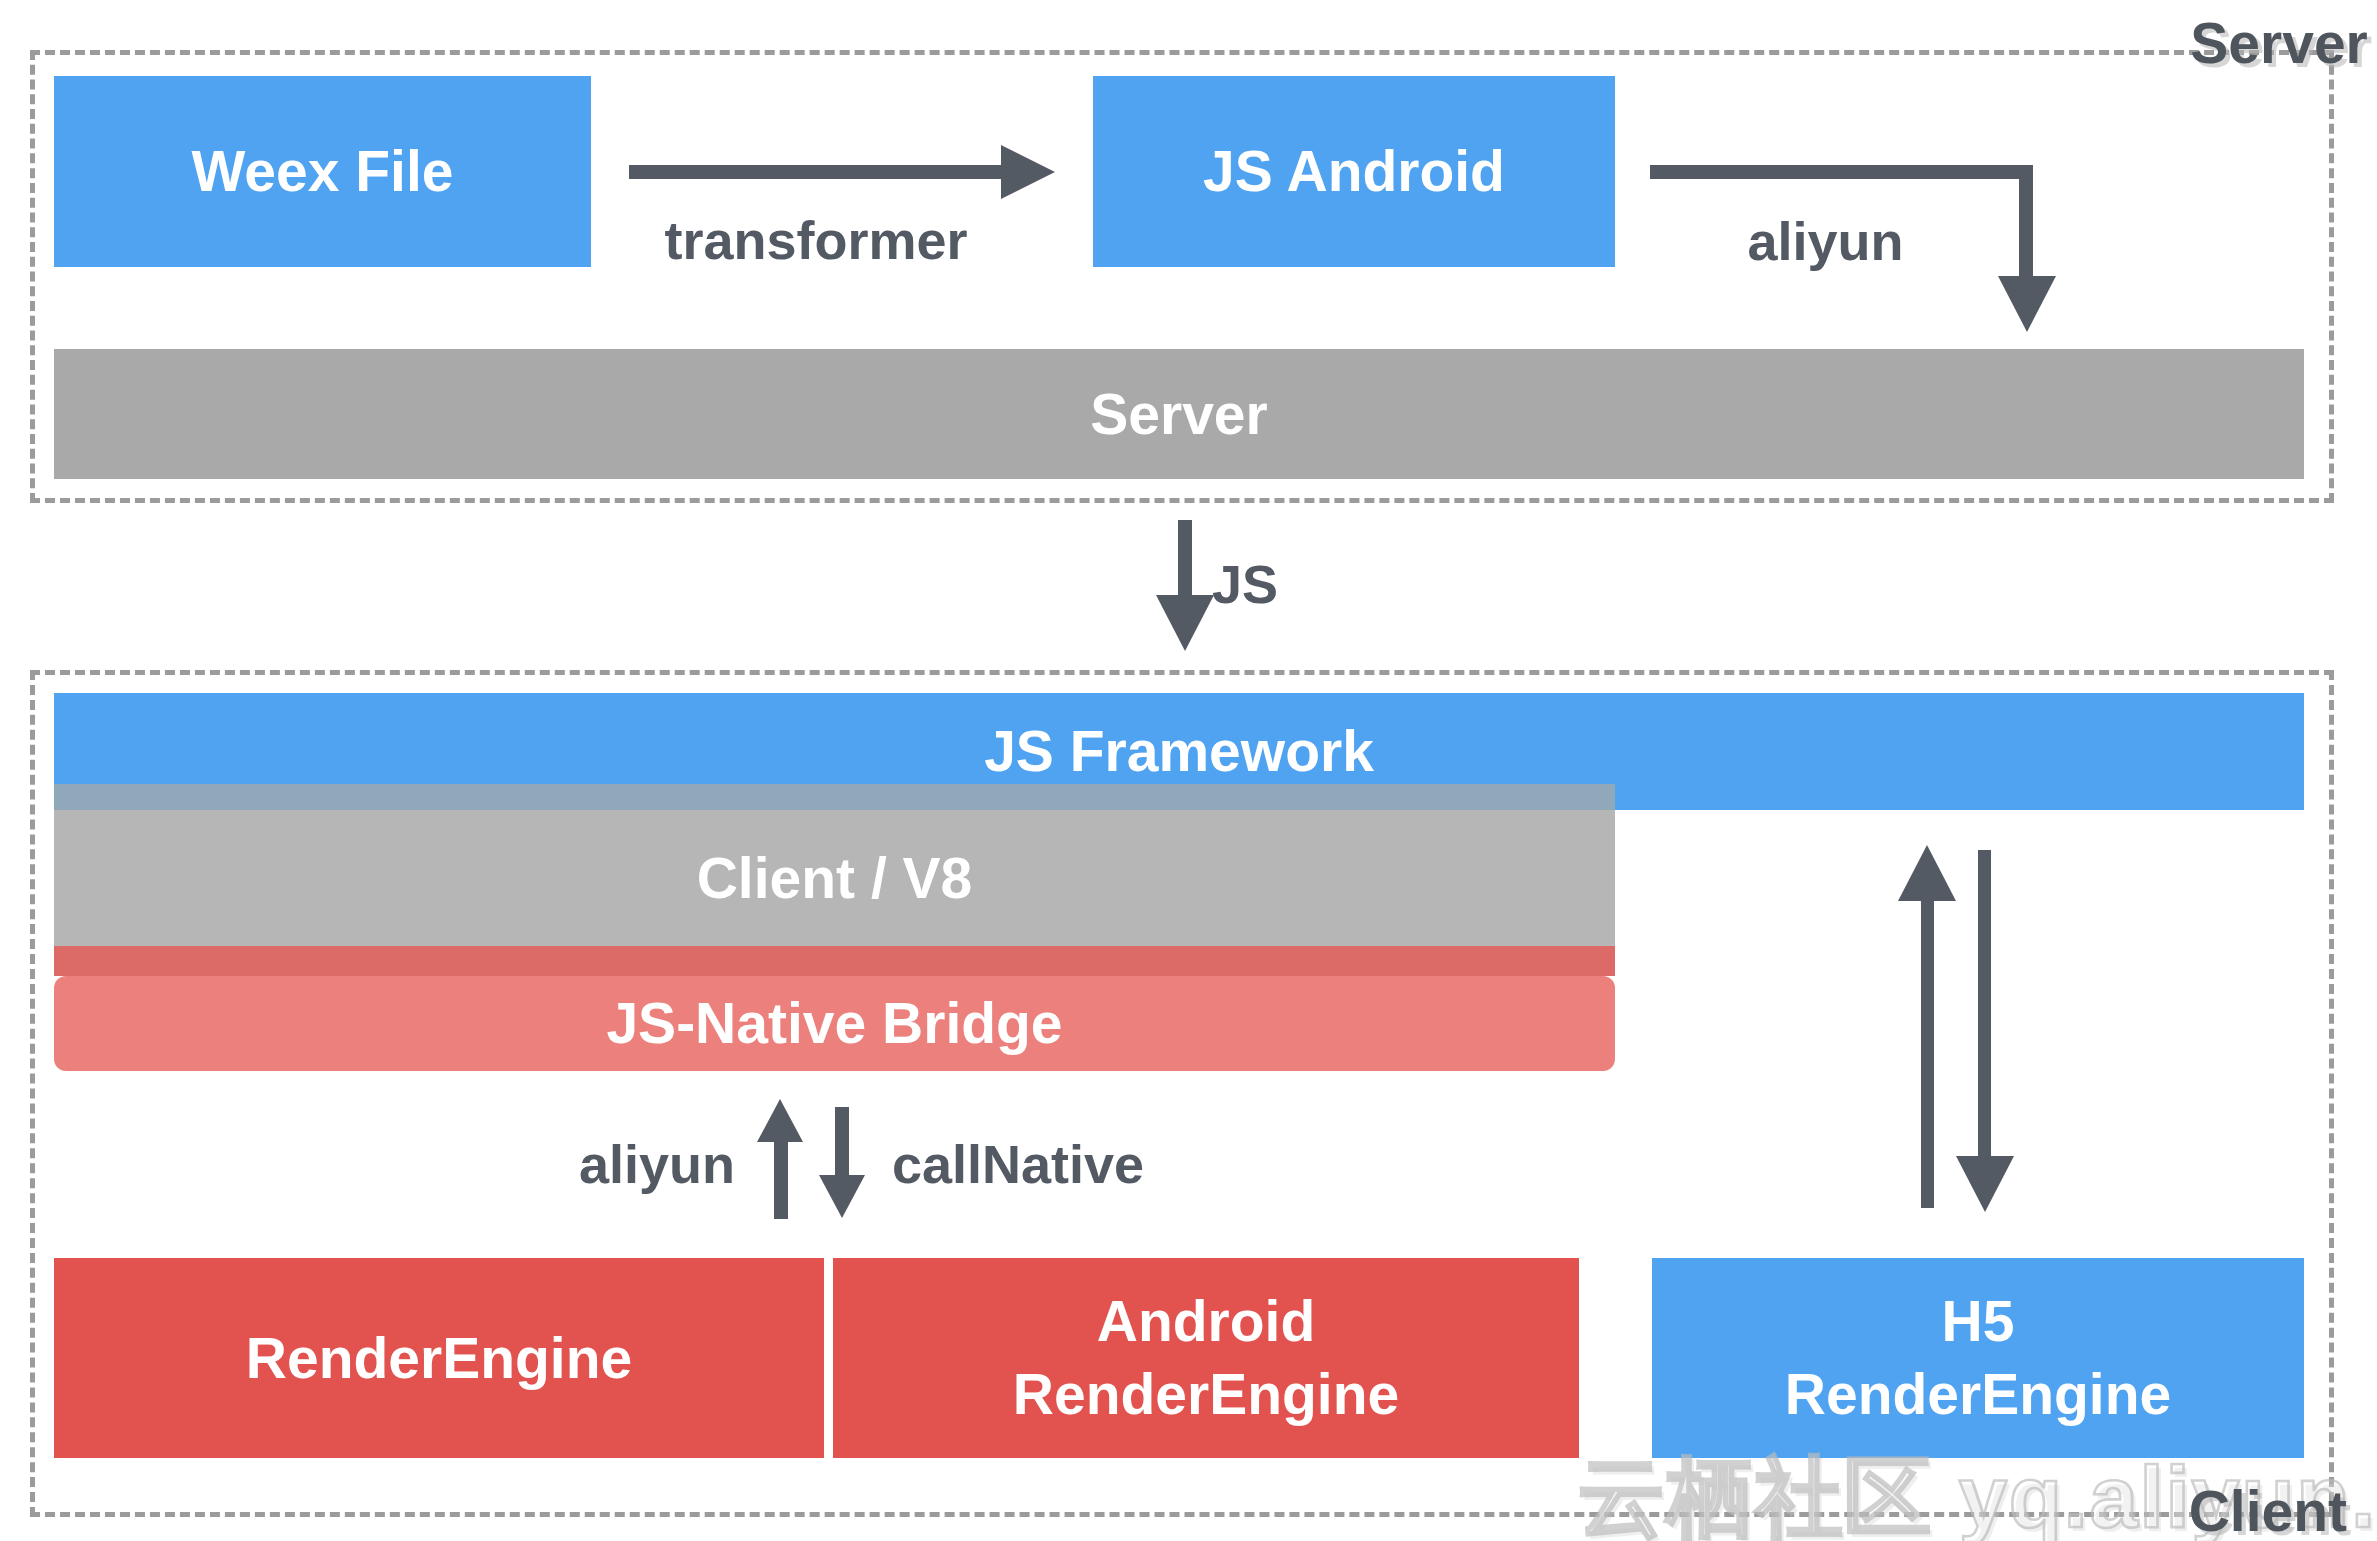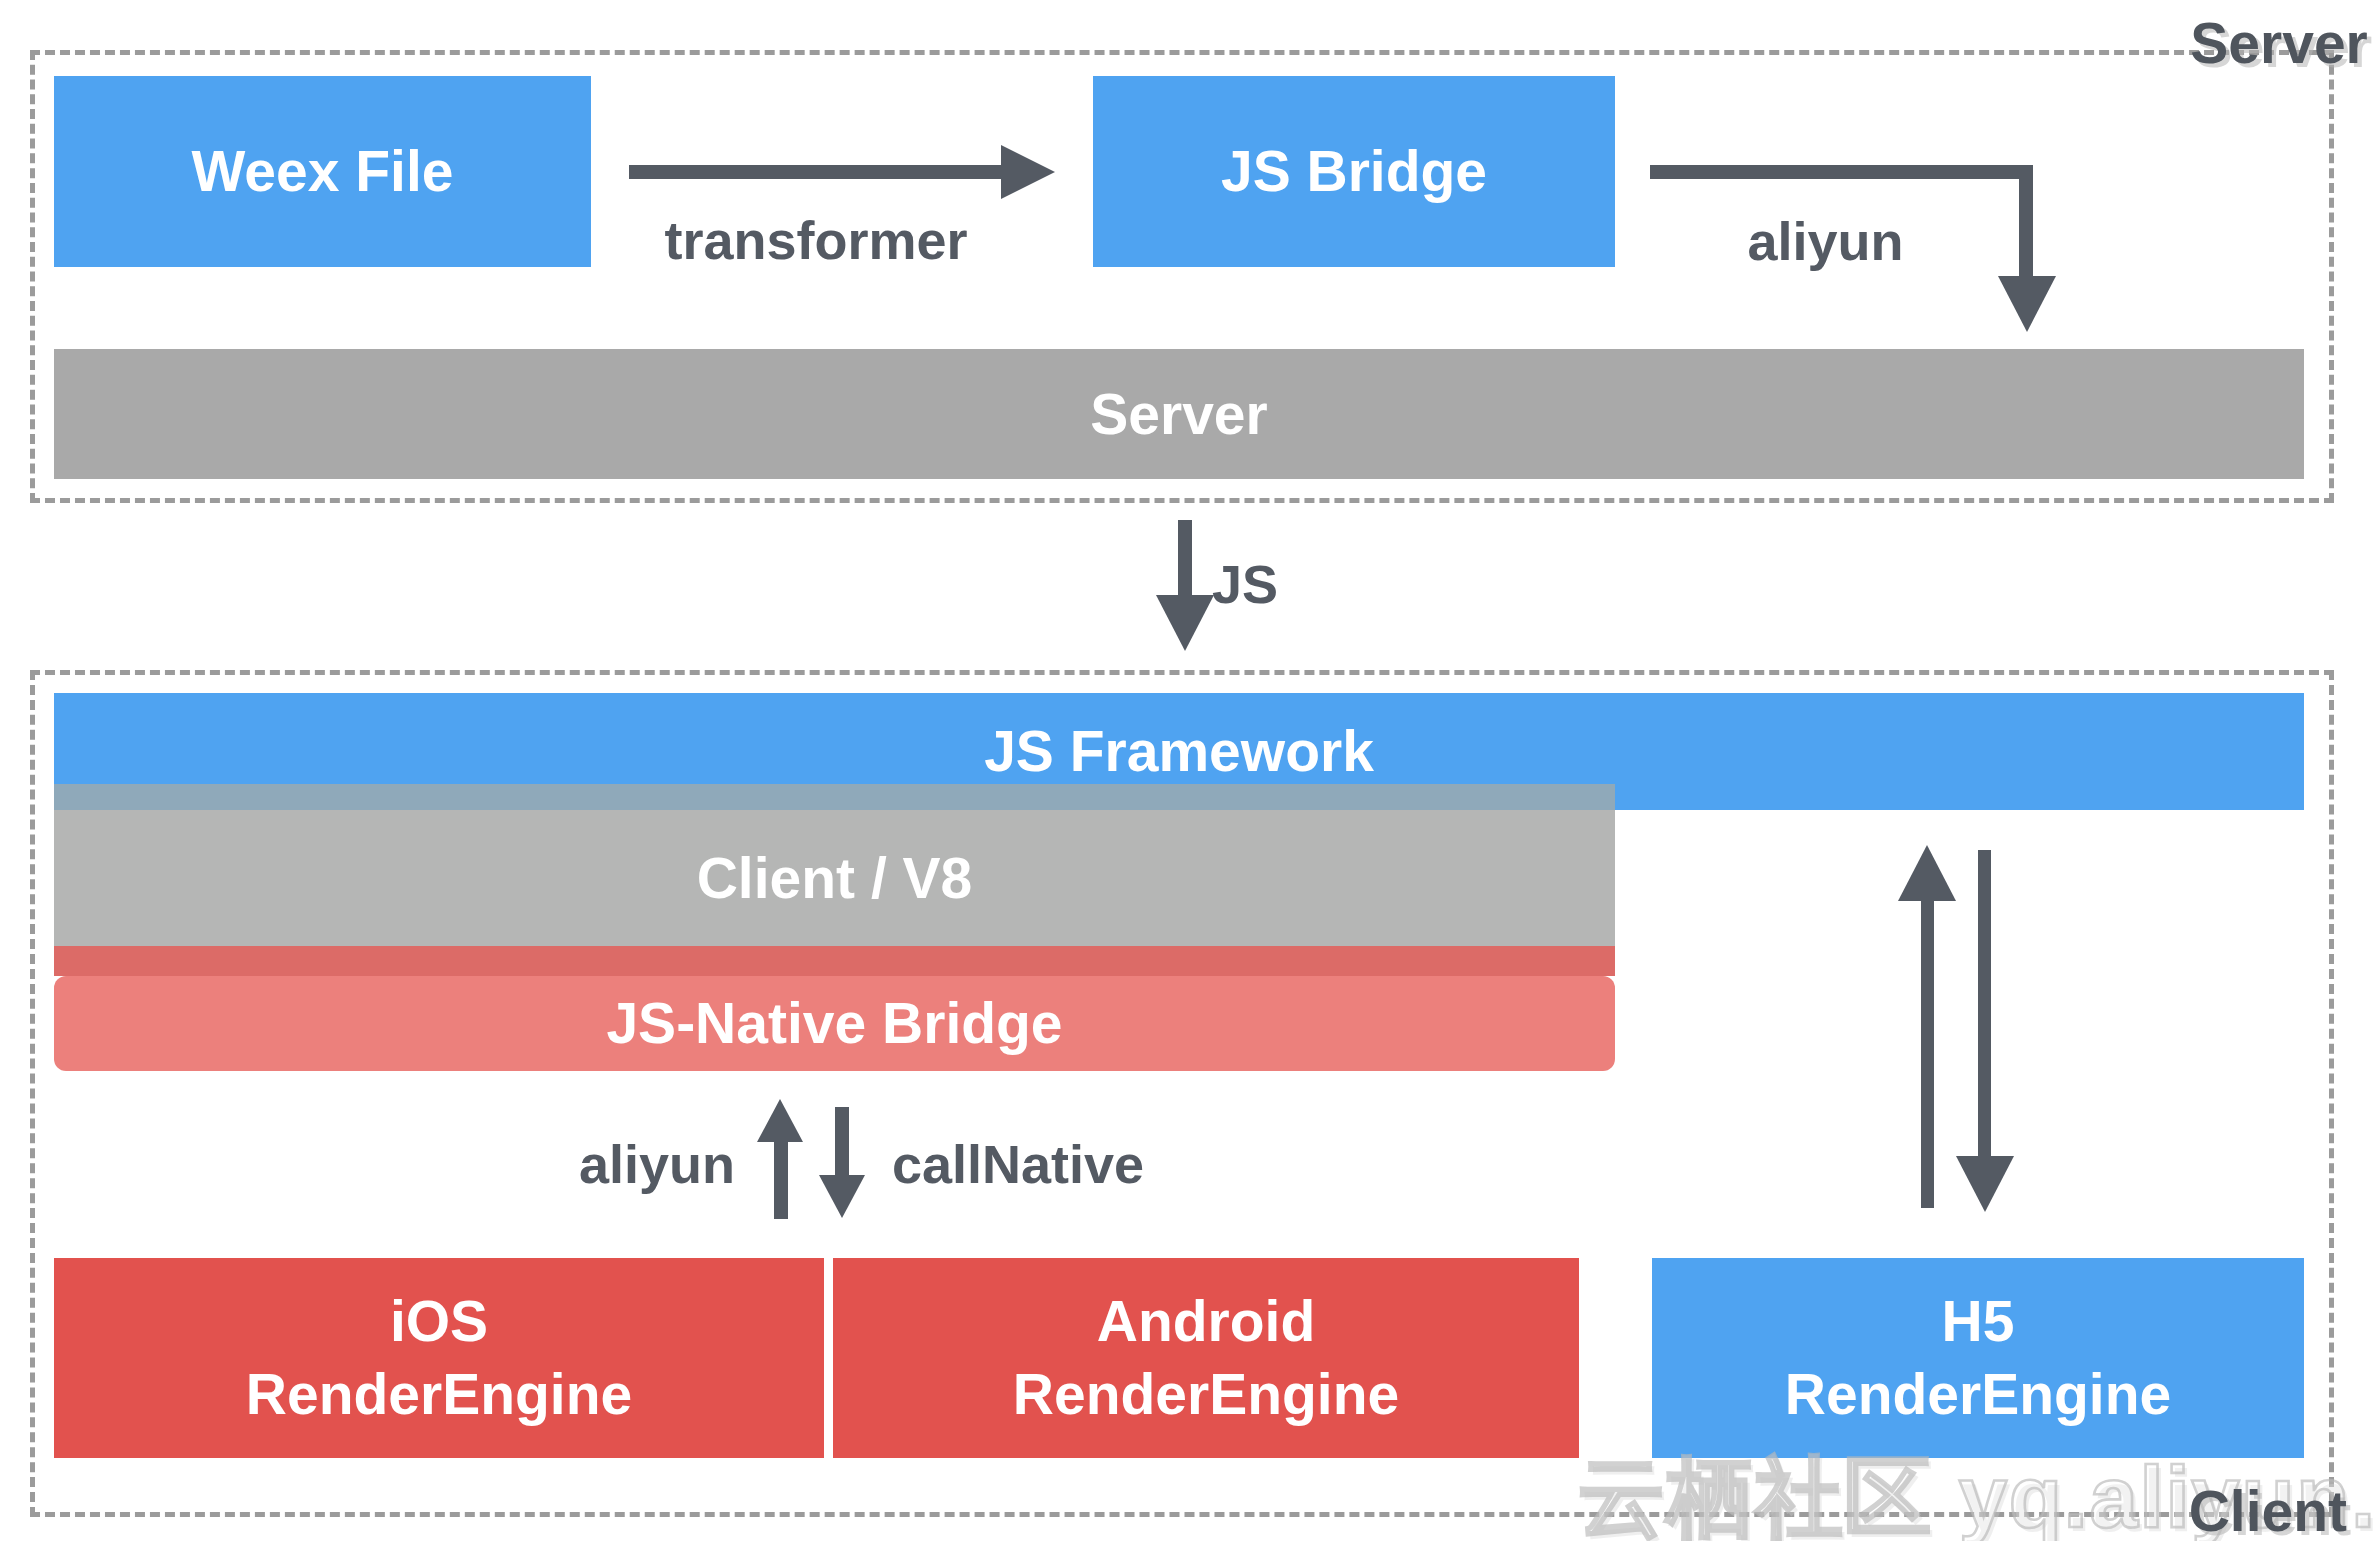--- a/index.html
+++ b/index.html
@@ -104,21 +104,21 @@
 
   <div class="abs node blue" style="left: 54px; top: 76px; width: 537px; height: 191px;">
     <span>Weex File</span>
   </div>
 
   <div class="abs shaft" style="left: 629px; top: 165px; width: 374px; height: 14px;"></div>
   <div class="abs tri tri-right" style="left: 1001px; top: 145px;"></div>
   <div class="abs annot" style="left: 629px; top: 209px; width: 374px; text-align: center;">transformer</div>
 
   <div class="abs node blue" style="left: 1093px; top: 76px; width: 522px; height: 191px;">
-    <span>JS Bridge</span>
+    <span>JS Android</span>
   </div>
 
   <div class="abs shaft" style="left: 1650px; top: 165px; width: 383px; height: 14px;"></div>
   <div class="abs shaft" style="left: 2019px; top: 165px; width: 14px; height: 113px;"></div>
   <div class="abs tri tri-down" style="left: 1998px; top: 276px;"></div>
   <div class="abs annot" style="left: 1695px; top: 210px; width: 261px; text-align: center;">aliyun</div>
 
   <div class="abs node" style="left: 54px; top: 349px; width: 2250px; height: 130px; background: var(--server-gray);">
     <span>Server</span>
   </div>
@@ -148,21 +148,20 @@
   <div class="abs tri tri-down-sm" style="left: 819px; top: 1175px;"></div>
   <div class="abs annot" style="left: 892px; top: 1133px;">callNative</div>
 
   <div class="abs tri tri-up" style="left: 1898px; top: 845px;"></div>
   <div class="abs shaft" style="left: 1921px; top: 895px; width: 13px; height: 313px;"></div>
   <div class="abs shaft" style="left: 1978px; top: 850px; width: 13px; height: 309px;"></div>
   <div class="abs tri tri-down" style="left: 1956px; top: 1156px;"></div>
 
   <div class="abs node red" style="left: 54px; top: 1258px; width: 770px; height: 200px;">
     <div>
-      <div>iOS</div>
       <div>RenderEngine</div>
     </div>
   </div>
   <div class="abs node red" style="left: 833px; top: 1258px; width: 746px; height: 200px;">
     <div>
       <div>Android</div>
       <div>RenderEngine</div>
     </div>
   </div>
   <div class="abs node blue" style="left: 1652px; top: 1258px; width: 652px; height: 200px;">

